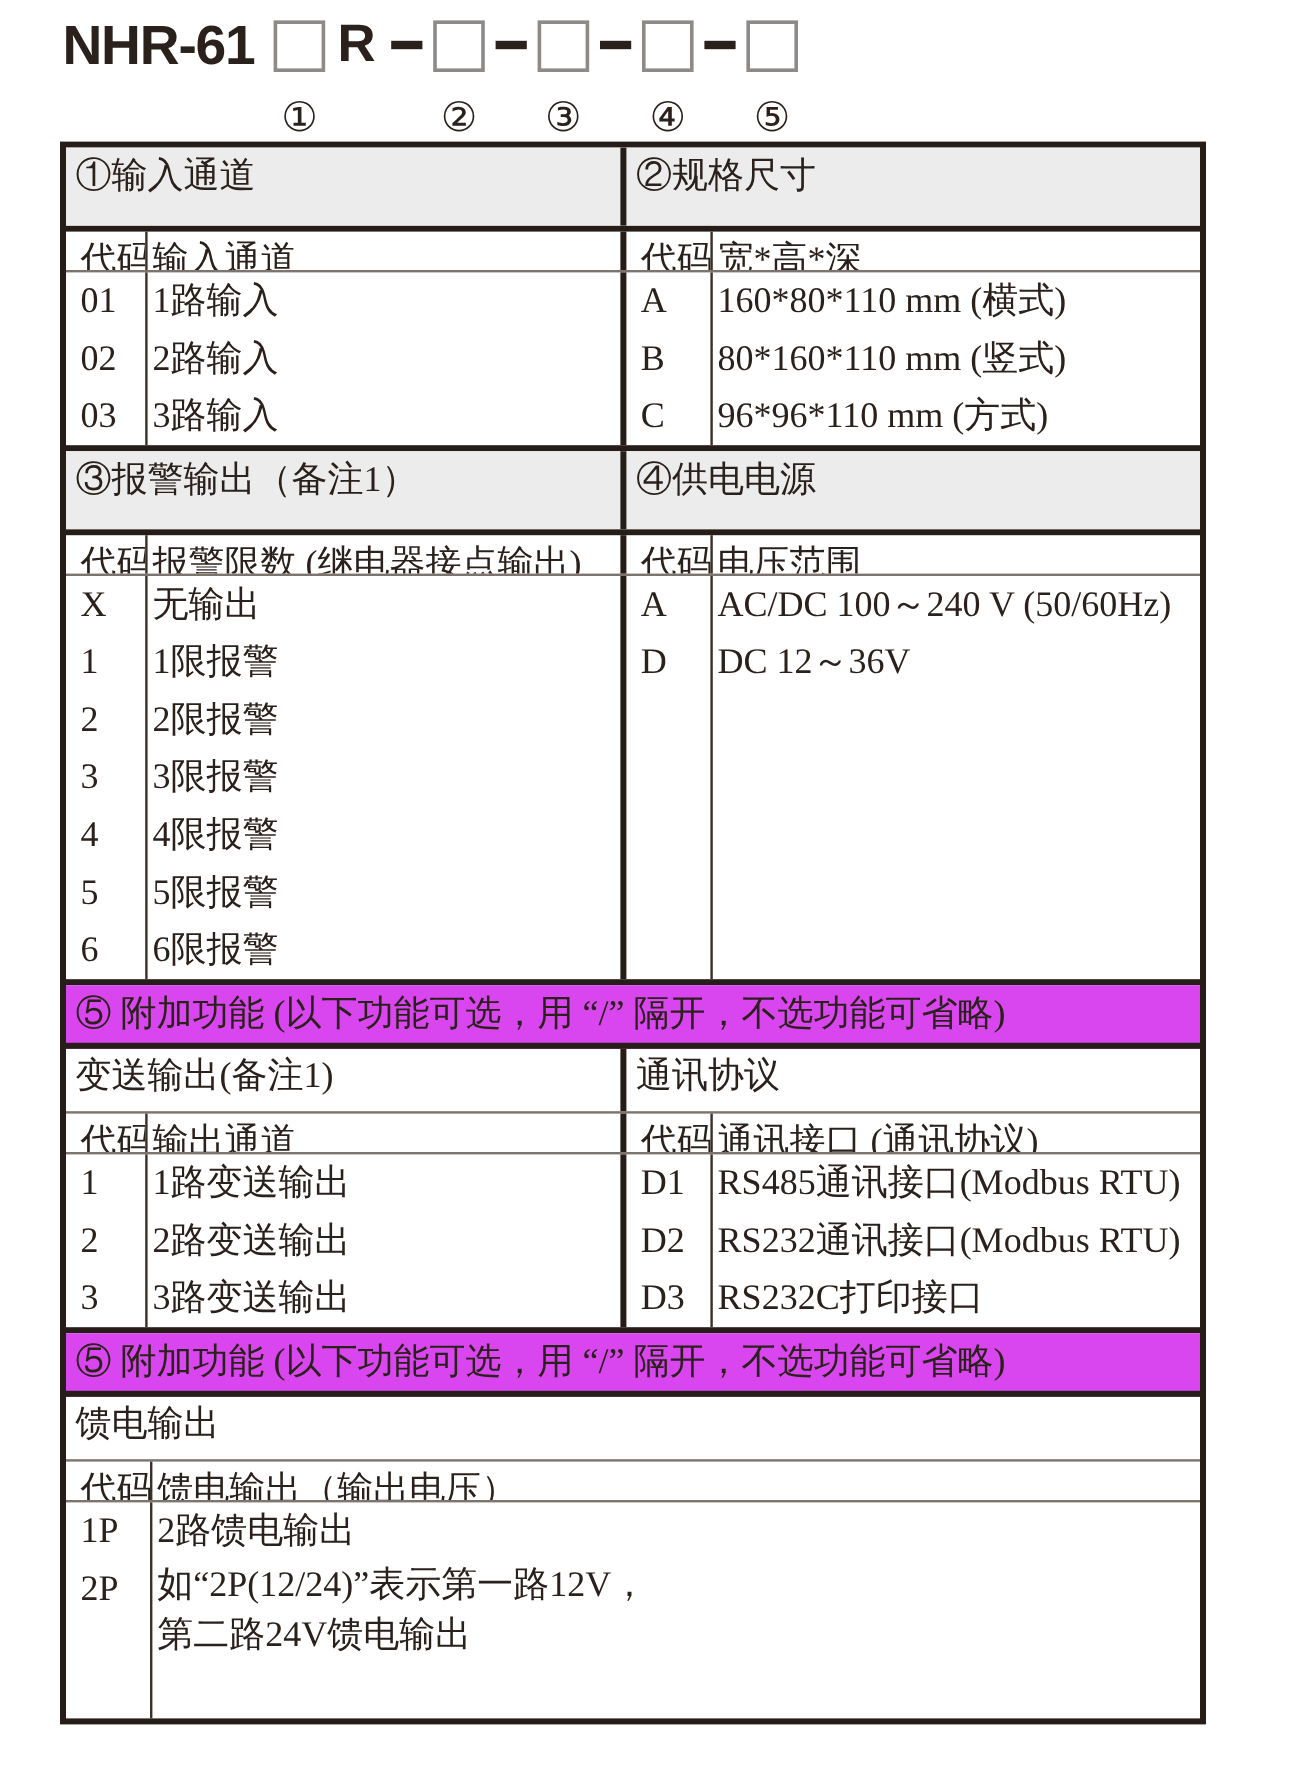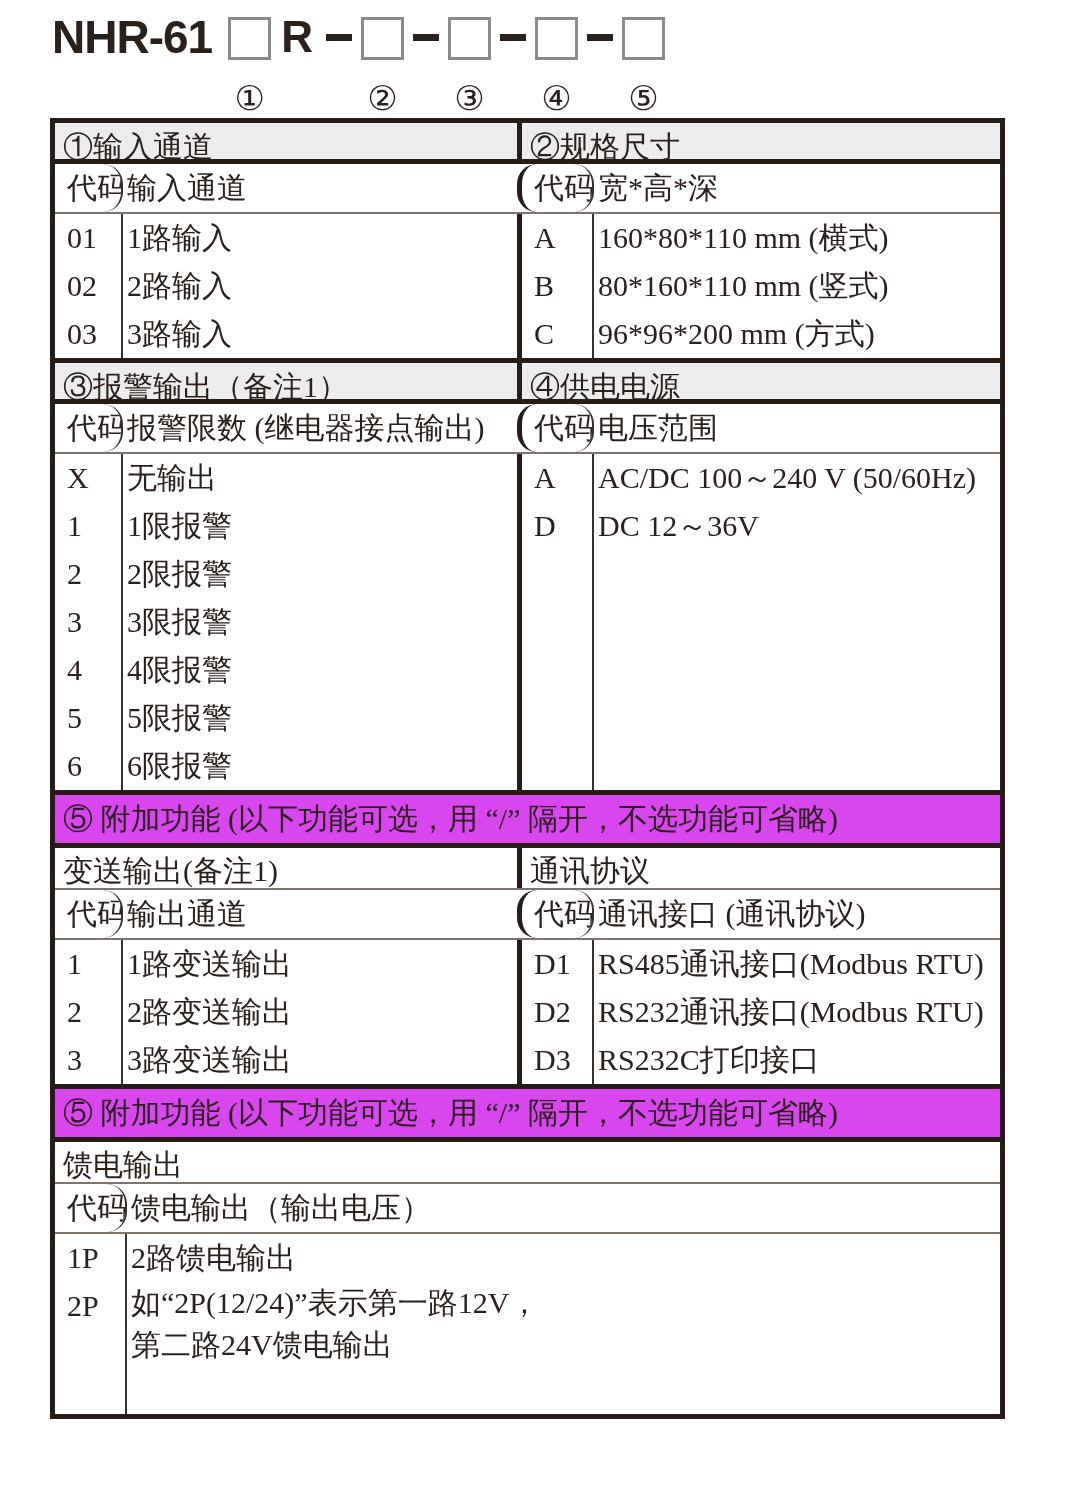--- a/index.html
+++ b/index.html
@@ -27,33 +27,33 @@
   }
   
   .order-table{
     position:absolute;left:50px;top:118px;width:955px;
     border:5px solid #261d18;box-sizing:border-box;background:#fff;
     font-size:30px;
   }
   .grid2{display:grid;grid-template-columns:462px 1fr;}
   .grid4{display:grid;grid-template-columns:68px 394px 77px 1fr;}
   .gridL{display:grid;grid-template-columns:72px 1fr;}
-  .sec-title{background:#ececec;height:36px;line-height:48px;padding-left:8px;
+  .sec-title{background:#ececec;height:65px;line-height:48px;padding-left:8px;
     white-space:nowrap;overflow:hidden;}
   .thickB{border-bottom:5px solid #261d18;}
   .thinB{border-bottom:2px solid #7d746e;}
   .midL{border-left:5px solid #261d18;}
   .codeR{border-right:2px solid #3a302a;}
   .cell{box-sizing:border-box;white-space:nowrap;overflow:hidden;}
-  .head{height:48px;line-height:48px;border-radius:20px;}
+  .head{height:32px;line-height:48px;}
   .line{height:48px;line-height:48px;}
   .note{height:42px;line-height:42px;}
   .code{padding-left:12px;}
   .lbl{padding-left:4px;}
-  .full{height:40px;line-height:46px;padding-left:8px;white-space:nowrap;overflow:hidden;}
+  .full{height:52px;line-height:46px;padding-left:8px;white-space:nowrap;overflow:hidden;}
   .band{height:48px;line-height:48px;padding-left:8px;background:#d946ef;
     white-space:nowrap;overflow:hidden;}
 </style>
 </head>
 <body>
 
 <div class="model-line">
   <div class="m-item">
     <div class="m-prefix">NHR-61</div>
   </div>
@@ -112,21 +112,21 @@
       <div class="line lbl">3路输入</div>
     </div>
     <div class="cell codeR midL">
       <div class="line code">A</div>
       <div class="line code">B</div>
       <div class="line code">C</div>
     </div>
     <div class="cell">
       <div class="line lbl">160*80*110 mm (横式)</div>
       <div class="line lbl">80*160*110 mm (竖式)</div>
-      <div class="line lbl">96*96*200 mm (方式)</div>
+      <div class="line lbl">96*96*110 mm (方式)</div>
     </div>
   </div>
 
   <div class="grid2 thickB">
     <div class="cell sec-title">③报警输出（备注1）</div>
     <div class="cell sec-title midL">④供电电源</div>
   </div>
 
   <div class="grid4 thinB">
     <div class="cell head code codeR">代码</div>

